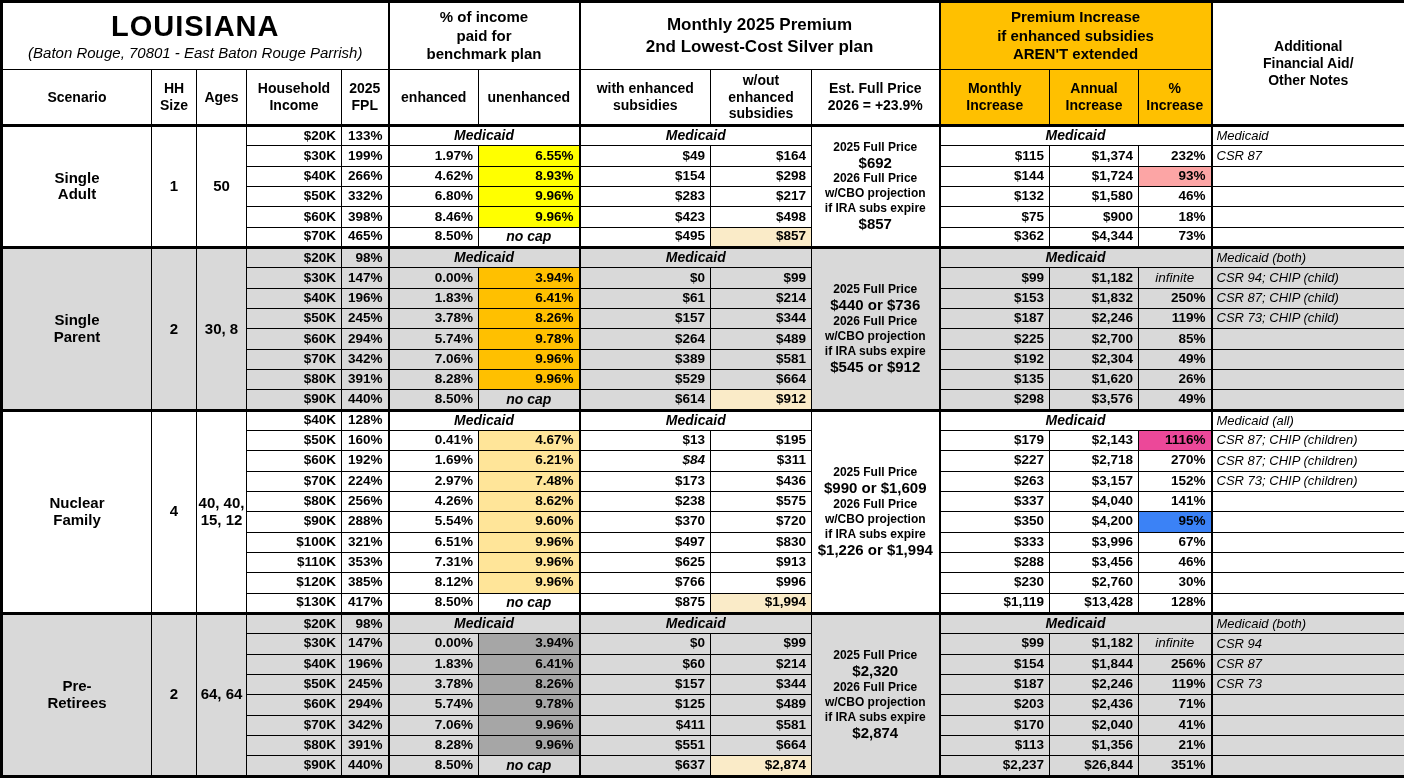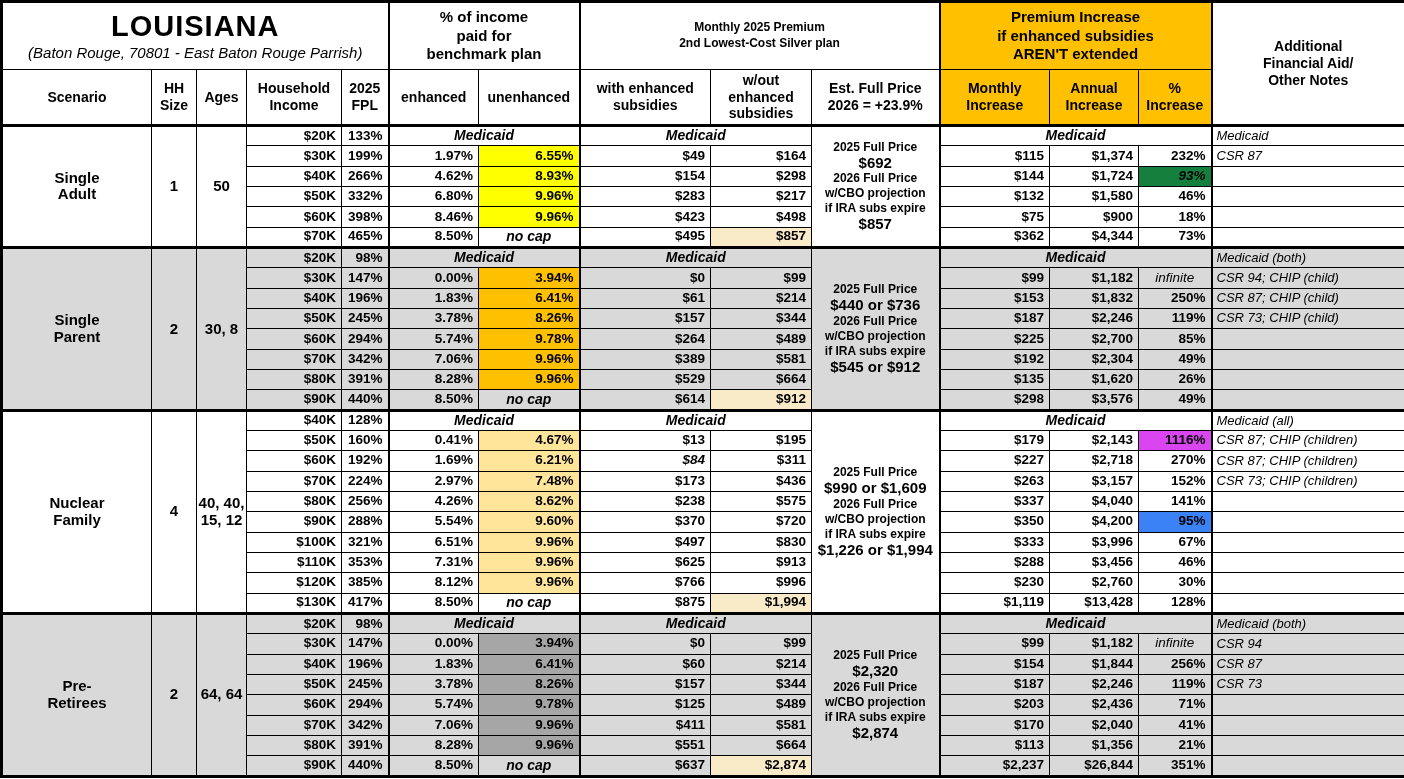--- a/index.html
+++ b/index.html
@@ -14,21 +14,21 @@
   .notes{font-style:italic;font-size:13px;text-align:left;padding-left:4px;}
   .med{font-weight:bold;font-style:italic;font-size:14px;text-align:center;}
   .inf{font-style:italic;font-size:13.5px;text-align:center;}
   .scen{font-weight:bold;font-size:15px;text-align:center;}
   .bl2{border-left:2px solid #000;}
   .gt td{border-top:3px solid #000;}
   .titlecell{text-align:center;background:#fff;}
   .title-main{font-size:29px;font-weight:bold;letter-spacing:1px;}
   .title-sub{font-size:15px;font-style:italic;margin-top:2px;}
   .h1{font-size:15px;font-weight:bold;text-align:center;line-height:1.25;}
-  .h1b{font-size:12px;font-weight:bold;text-align:center;line-height:1.3;}
+  .h1b{font-size:17px;font-weight:bold;text-align:center;line-height:1.3;}
   .h2{font-size:14px;font-weight:bold;text-align:center;line-height:1.2;}
   .orange{background:#FFC000;}
   .fpcell{padding:0;}
   .fp{display:flex;flex-direction:column;justify-content:space-evenly;height:100%;align-items:center;}
   .fp-s{font-size:12px;font-weight:bold;text-align:center;white-space:pre-line;line-height:1.25;}
   .fp-b{font-size:15px;font-weight:bold;text-align:center;}
 </style>
 </head>
 <body>
 
@@ -129,21 +129,21 @@
         </tr>
         <tr class="dr">
           <td class="num" style="background: rgb(255, 255, 255);">$40K</td>
           <td class="num" style="background: rgb(255, 255, 255); margin-top: 40px;">266%</td>
           <td class="num bl2" style="background: rgb(255, 255, 255);">4.62%</td>
           <td class="num" style="background: rgb(255, 255, 0);">8.93%</td>
           <td class="num bl2" style="background: rgb(255, 255, 255);">$154</td>
           <td class="num" style="background: rgb(255, 255, 255);">$298</td>
           <td class="num bl2" style="background: rgb(255, 255, 255);">$144</td>
           <td class="num" style="background: rgb(255, 255, 255);">$1,724</td>
-          <td class="num" style="background: #15803d; font-style: italic;">93%</td>
+          <td class="num" style="background: #fca5a5;">93%</td>
           <td class="notes bl2" style="background: rgb(255, 255, 255);"></td>
         </tr>
         <tr class="dr">
           <td class="num" style="background: rgb(255, 255, 255);">$50K</td>
           <td class="num" style="background: rgb(255, 255, 255);">332%</td>
           <td class="num bl2" style="background: rgb(255, 255, 255);">6.80%</td>
           <td class="num" style="background: rgb(255, 255, 0);">9.96%</td>
           <td class="num bl2" style="background: rgb(255, 255, 255);">$283</td>
           <td class="num" style="background: rgb(255, 255, 255);">$217</td>
           <td class="num bl2" style="background: rgb(255, 255, 255);">$132</td>
@@ -306,21 +306,21 @@
         </tr>
         <tr class="dr">
           <td class="num" style="background: rgb(255, 255, 255);">$50K</td>
           <td class="num" style="background: rgb(255, 255, 255);">160%</td>
           <td class="num bl2" style="background: rgb(255, 255, 255);">0.41%</td>
           <td class="num" style="background: rgb(255, 229, 153);">4.67%</td>
           <td class="num bl2" style="background: rgb(255, 255, 255);">$13</td>
           <td class="num" style="background: rgb(255, 255, 255);">$195</td>
           <td class="num bl2" style="background: rgb(255, 255, 255);">$179</td>
           <td class="num" style="background: rgb(255, 255, 255);">$2,143</td>
-          <td class="num" style="background: #d946ef;">1116%</td>
+          <td class="num" style="background: #ec4899;">1116%</td>
           <td class="notes bl2" style="background: rgb(255, 255, 255);">CSR 87; CHIP (children)</td>
         </tr>
         <tr class="dr">
           <td class="num" style="background: rgb(255, 255, 255);">$60K</td>
           <td class="num" style="background: rgb(255, 255, 255);">192%</td>
           <td class="num bl2" style="background: rgb(255, 255, 255);">1.69%</td>
           <td class="num" style="background: rgb(255, 229, 153);">6.21%</td>
           <td class="num bl2" style="background: rgb(255, 255, 255); font-style: italic;">$84</td>
           <td class="num" style="background: rgb(255, 255, 255);">$311</td>
           <td class="num bl2" style="background: rgb(255, 255, 255);">$227</td>

